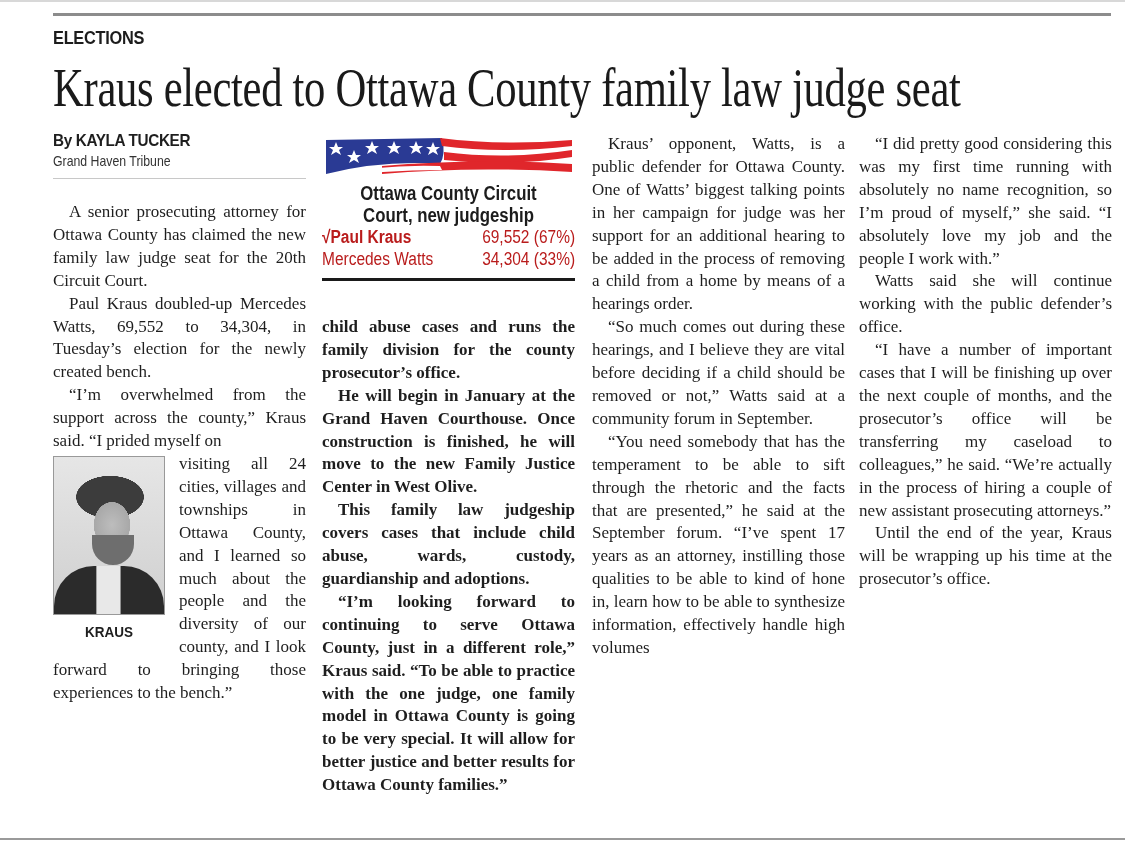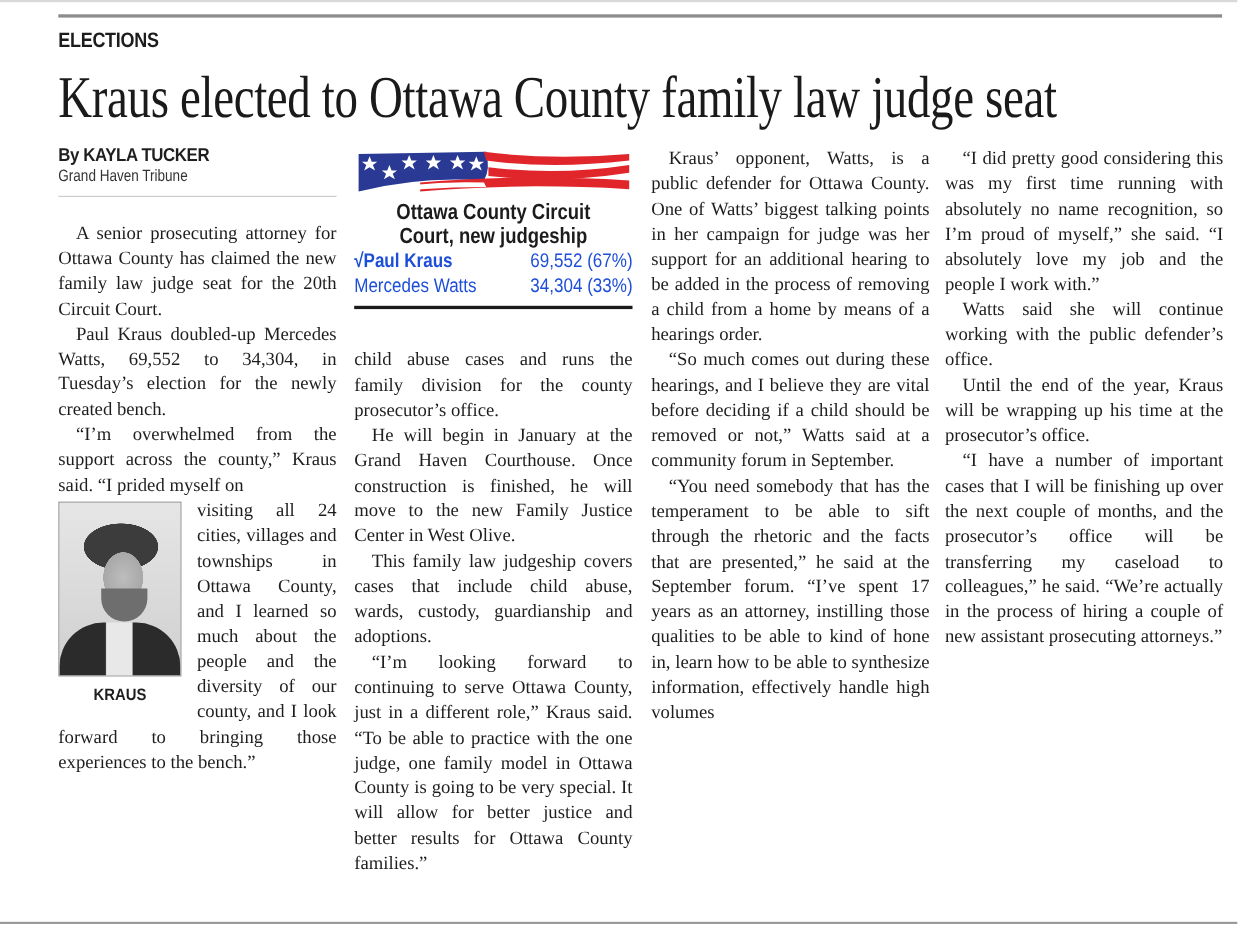--- a/index.html
+++ b/index.html
@@ -27,21 +27,21 @@
     transform: scaleX(0.79); transform-origin: left top;
     letter-spacing: -0.4px;
   }
 
   .col {
     position: absolute; top: 133px;
     font-size: 17px; line-height: 22.9px;
     text-align: justify; hyphens: manual;
   }
   .col p { margin: 0; text-indent: 16px; }
-  .col2 { left: 322px; width: 253px; top: 316px; }
+  .col2 { left: 322px; width: 253px; top: 316px; font-weight: bold; }
   .col3 { left: 592px; width: 253px; }
   .col4 { left: 859px; width: 253px; }
 
   .byline {
     position: absolute; left: 53px; top: 131px; width: 253px;
     font-family: "Liberation Sans", "DejaVu Sans", sans-serif;
   }
   .byline-name { font-weight: bold; font-size: 17px; letter-spacing: -0.4px; transform: scaleX(0.9); transform-origin: left; display:block; }
   .byline-org { font-size: 15px; color: #333; transform: scaleX(0.82); transform-origin: left; display:block; margin-top: 1px; }
   .byline-rule { position: absolute; left: 0; top: 47px; width: 253px; height: 1px; background: #c8c8c8; }
@@ -75,21 +75,21 @@
   .results-box { position: absolute; left: 322px; top: 134px; width: 253px; }
   .flag { width: 253px; height: 44px; display: block; }
   .results-title {
     font-family: "Liberation Sans", "DejaVu Sans", sans-serif;
     font-weight: bold; font-size: 20px; line-height: 22px; text-align: center;
     transform: scaleX(0.84); transform-origin: center; color: #1c1c1c; margin-top: 4px;
   }
   .results-row {
     display: flex; justify-content: space-between;
     font-family: "Liberation Sans", "DejaVu Sans", sans-serif;
-    font-size: 18px; line-height: 22px; color: #1d4ed8;
+    font-size: 18px; line-height: 22px; color: #b91c1c;
   }
   .results-row span { display: inline-block; }
   .results-row .name { transform: scaleX(0.86); transform-origin: left; white-space: nowrap; }
   .results-row .votes { transform: scaleX(0.86); transform-origin: right; white-space: nowrap; }
   .results-row .winner { font-weight: bold; }
   .results-rule { height: 3px; background: #1a1a1a; margin-top: 8px; }
 </style>
 </head>
 <body>
 
@@ -159,17 +159,17 @@
 
 <div class="col col3">
   <p>Kraus’ opponent, Watts, is a public defender for Ottawa County. One of Watts’ biggest talking points in her campaign for judge was her support for an additional hearing to be added in the process of removing a child from a home by means of a hearings order.</p>
   <p>“So much comes out during these hearings, and I believe they are vital before deciding if a child should be removed or not,” Watts said at a community forum in September.</p>
   <p>“You need somebody that has the temperament to be able to sift through the rhetoric and the facts that are presented,” he said at the September forum. “I’ve spent 17 years as an attorney, instilling those qualities to be able to kind of hone in, learn how to be able to synthesize information, effectively handle high volumes</p>
 </div>
 
 <div class="col col4">
   <p>“I did pretty good considering this was my first time running with absolutely no name recognition, so I’m proud of myself,” she said. “I absolutely love my job and the people I work with.”</p>
   <p>Watts said she will continue working with the public defender’s office.</p>
+  <p>“I have a number of important cases that I will be finishing up over the next couple of months, and the prosecutor’s office will be transferring my caseload to colleagues,” he said. “We’re actually in the process of hiring a couple of new assistant prosecuting attorneys.”</p>
   <p>Until the end of the year, Kraus will be wrapping up his time at the prosecutor’s office.</p>
-  <p>“I have a number of important cases that I will be finishing up over the next couple of months, and the prosecutor’s office will be transferring my caseload to colleagues,” he said. “We’re actually in the process of hiring a couple of new assistant prosecuting attorneys.”</p>
 </div>
 
 <div class="bottom-rule"></div>
 
 </body></html>

